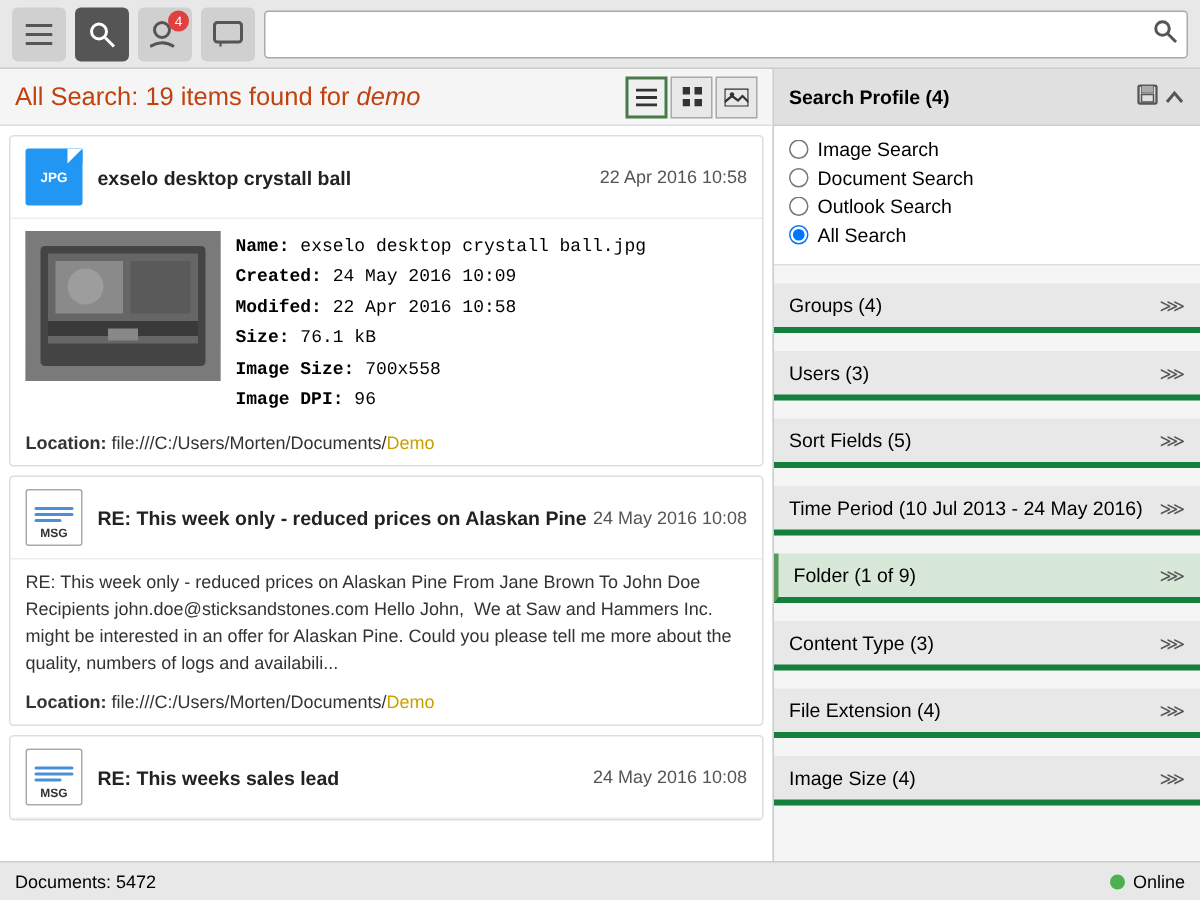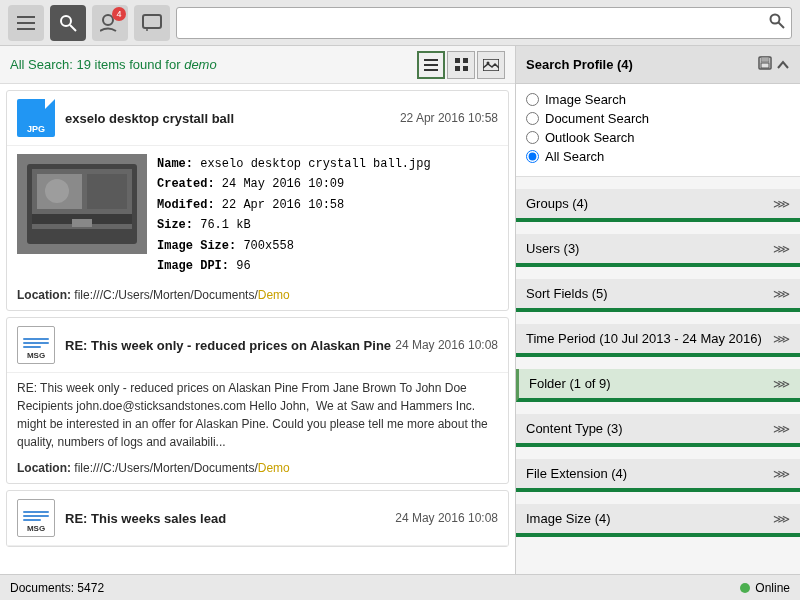--- a/index.html
+++ b/index.html
@@ -40,21 +40,21 @@
     
     .left-panel {
       flex: 1; display: flex; flex-direction: column; background: white; overflow: hidden;
     }
 
     
     .results-header {
       display: flex; align-items: center; justify-content: space-between;
       padding: 6px 10px; background: #f5f5f5; border-bottom: 1px solid #ddd; height: 38px;
     }
-    .results-title { font-size: 13px; color: #15803d; }
+    .results-title { font-size: 17px; color: #c2410c; }
     .results-title em { font-style: italic; font-weight: normal; }
     .view-btns { display: flex; gap: 2px; }
     .view-btn {
       width: 28px; height: 28px; border: 1px solid #aaa; background: #e8e8e8;
       cursor: pointer; display: flex; align-items: center; justify-content: center; font-size: 13px;
     }
     .view-btn.active { border: 2px solid #4a7a4a; background: #f0f0f0; }
 
     
     .results-list { flex: 1; overflow-y: auto; padding: 6px; }
@@ -125,21 +125,21 @@
       display: flex; align-items: center; justify-content: space-between;
       padding: 4px 10px; background: #e8e8e8; border-top: 1px solid #ccc; height: 26px; font-size: 12px;
     }
     .online-indicator { display: flex; align-items: center; gap: 5px; }
     .online-dot { width: 10px; height: 10px; border-radius: 50%; background: #4caf50; }
 
     
     .jpg-icon {
       width: 38px; height: 38px; background: #2196F3; color: white;
       display: flex; align-items: flex-end; justify-content: center;
-      font-size: 9px; font-weight: bold; padding-bottom: 3px; border-radius: 2px;
+      font-size: 9px; font-weight: bold; padding-bottom: 14px; border-radius: 2px;
       position: relative;
     }
     .jpg-icon::before {
       content: ''; position: absolute; top: 0; right: 0;
       border-left: 10px solid white; border-bottom: 10px solid #2196F3;
     }
 
     
     .msg-icon {
       width: 38px; height: 38px; background: white; border: 1px solid #aaa;

